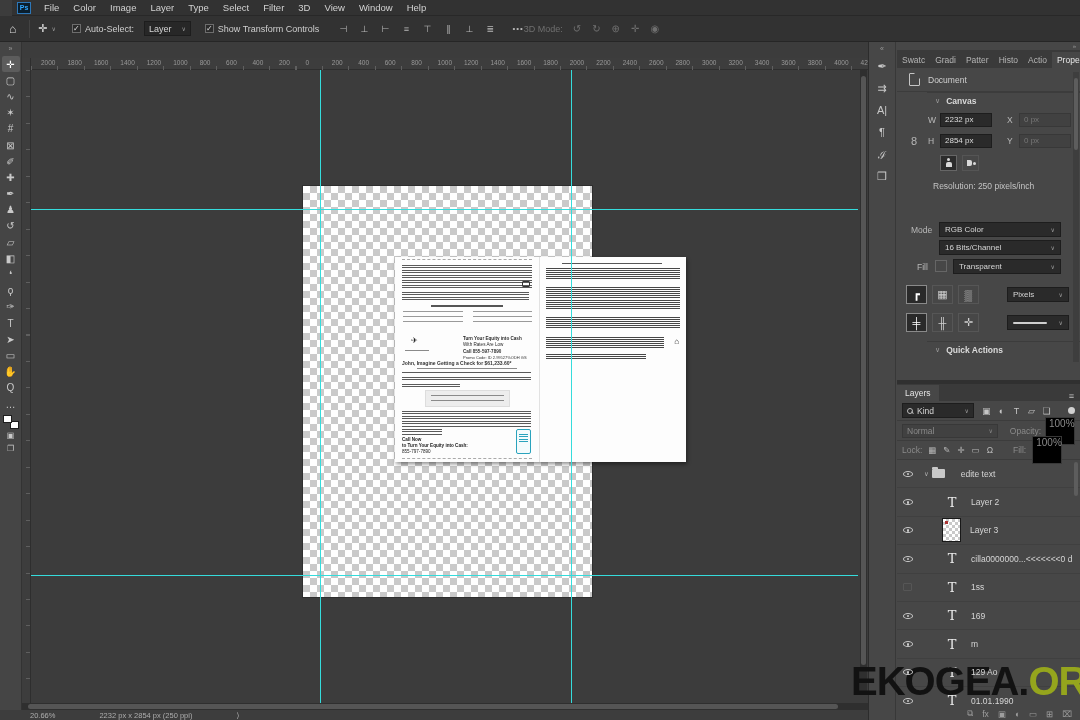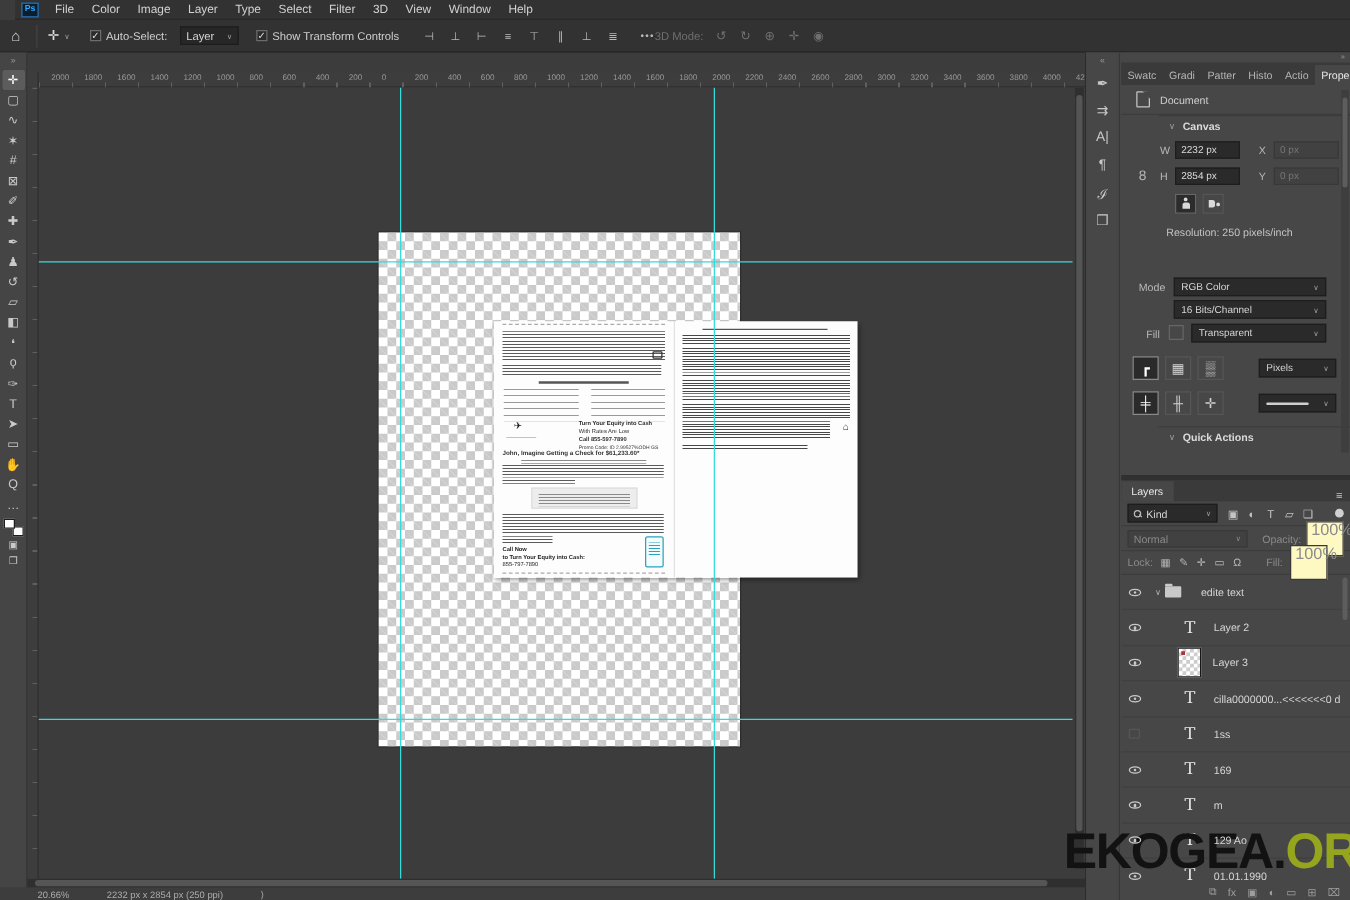--- a/index.html
+++ b/index.html
@@ -93,21 +93,21 @@
   .house{ position:absolute; font-size:8px; color:#222;}
   .guide-v{ position:absolute; top:0; bottom:0; width:1px; background:#35dcdc; z-index:8;}
   .guide-h{ position:absolute; left:9px; right:10px; height:1px; background:#35dcdc; z-index:8;}
   .vscroll{ position:absolute; right:1px; top:0; bottom:8px; width:7px; background:#2f2f2f;}
   .vscroll i{ position:absolute; left:1px; right:1px; top:6px; bottom:30px; background:#555; border-radius:3px;}
   .hscrollbar{ position:absolute; left:22px; top:703px; width:846px; height:7px; background:#2f2f2f;}
   .hscrollbar i{ position:absolute; top:1px; bottom:1px; left:6px; right:30px; background:#555; border-radius:3px;}
 
   
   .statusbar{ position:absolute; left:0; top:710px; width:868px; height:10px; background:#3d3d3d;
-              display:flex; align-items:center; font-size:7.5px; color:#adadad; gap:30px; padding-left:30px;}
+              display:flex; align-items:center; font-size:7.5px; color:#adadad; gap:44px; padding-left:30px;}
 
   
   .dock{ position:absolute; left:868px; top:42px; right:0; bottom:0; background:#474747; border-left:1px solid #2c2c2c;}
   .strip{ position:absolute; left:0; top:0; bottom:0; width:27px; background:#474747; border-right:1px solid #383838;
           display:flex; flex-direction:column; align-items:center;}
   .strip .exp{ font-size:7px; color:#9a9a9a; height:13px; line-height:13px;}
   .sic{ width:23px; height:22px; display:flex; align-items:center; justify-content:center; font-size:11px; color:#c8c8c8; cursor:pointer;}
   .panelcol{ position:absolute; left:28px; right:0; top:0; bottom:0; display:flex; flex-direction:column;}
   .pc-top{ height:8px; background:#474747; text-align:right; font-size:6px; color:#9a9a9a; line-height:8px; padding-right:4px;}
   .ptabs{ height:18px; background:#3a3a3a; display:flex; align-items:flex-end; font-size:8.5px;}
@@ -157,22 +157,22 @@
   .mag{ position:relative; width:6px; height:6px;}
   .mag::before{content:""; position:absolute; left:0; top:0; width:4px; height:4px; border:1px solid #bbb; border-radius:50%;}
   .mag::after{content:""; position:absolute; left:4.4px; top:4.4px; width:2.6px; height:1px; background:#bbb; transform:rotate(45deg);}
   .kindsel .dn{ margin-left:auto; font-size:6px; color:#9a9a9a;}
   .fico{ width:15px; text-align:center; color:#c5c5c5; font-size:9px; cursor:pointer;}
   .fdot{ margin-left:auto; width:7px; height:7px; border-radius:50%; background:#d0d0d0;}
   .lblend{ height:20px; display:flex; align-items:center; padding:0 5px; gap:4px; border-bottom:1px solid #3c3c3c; color:#8a8a8a;}
   .dimsel{ width:98px; height:14px; background:#414141; border:1px solid #383838; display:flex; align-items:center;
            padding:0 4px; color:#8a8a8a;}
   .dimsel .dn{ margin-left:auto; font-size:6px;}
-  .dimfield{ width:30px; height:28px; background:#fef9c3; border:1px solid #383838; color:#8a8a8a;
-             font-size:13px; line-height:12px; padding-left:3px;}
+  .dimfield{ width:30px; height:28px; background:#000000; border:1px solid #383838; color:#8a8a8a;
+             font-size:10px; line-height:12px; padding-left:3px;}
   .llock{ height:19px; display:flex; align-items:center; padding:0 5px; gap:6px; border-bottom:1px solid #3c3c3c; color:#8a8a8a;}
   .lockico{ color:#b9b9b9; font-size:8.5px;}
   .llist{ position:absolute; top:76px; left:0; right:0; bottom:13px; overflow:hidden;}
   .lrow{ height:28.4px; display:flex; align-items:center; border-bottom:1px solid #404040; cursor:pointer;}
   .eyecell{ width:21px; display:flex; justify-content:center; position:relative; z-index:60;}
   .eye{ position:relative; width:10px; height:6px; border:1px solid #c9c9c9; border-radius:50%;}
   .eye::after{ content:""; position:absolute; left:3px; top:1px; width:2.5px; height:2.5px; border-radius:50%; background:#c9c9c9;}
   .eye-off{ display:none; width:9px; height:8px; border:1px solid #565656; border-radius:1px;}
   .lrow[data-eye="false"] .eye-off{ display:block;}
   .lrow .chev{ display:none; font-size:6.5px; color:#b0b0b0; margin:0 3px 0 6px;}

